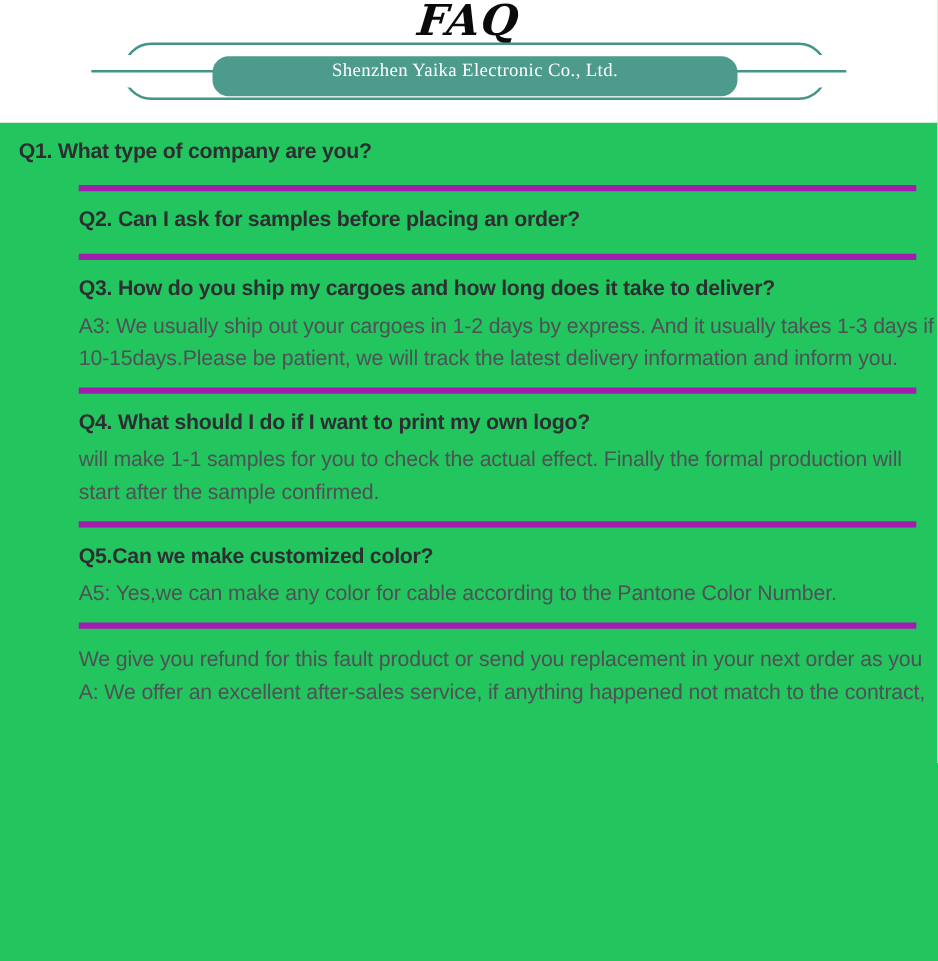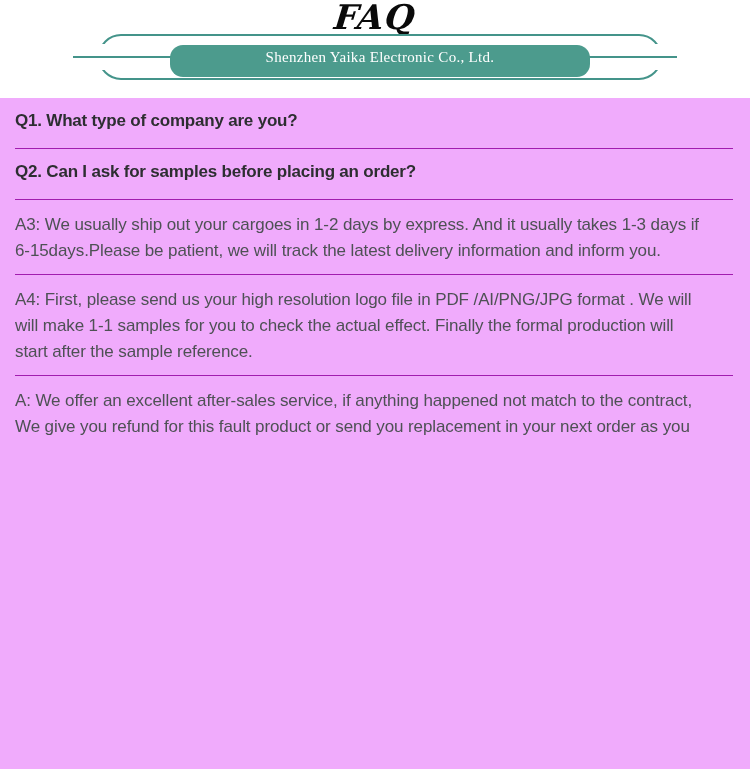--- a/index.html
+++ b/index.html
@@ -58,29 +58,30 @@
     color: #ffffff;
     font-family: "Liberation Serif", serif;
     font-size: 15px;
     line-height: 25px;
     text-align: center;
     letter-spacing: 0.3px;
   }
   
   .faq-body {
     width: 750px; height: 671px;
-    background: #f0abfc;
+    background: #22c55e;
     padding: 0 17px 16px 15px;
     overflow: hidden;
   }
   .faq-item {
     padding: 12px 0 10px 0;
   }
   .faq-item + .faq-item {
-    border-top: 1px solid #a21caf;
+    border-top: 5px solid #a21caf;
+    margin-left: 48px;
   }
   .question {
     font-size: 17px;
     font-weight: 700;
     letter-spacing: -0.2px;
     line-height: 22px;
     color: #2d2e31;
     white-space: nowrap;
     margin-bottom: 6px;
   }
@@ -108,34 +109,41 @@
 <div class="faq-body" id="faq-body">
   <div class="faq-item">
     <div class="question">Q1. What type of company are you?</div>
   </div>
 
   <div class="faq-item">
     <div class="question">Q2. Can I ask for samples before placing an order?</div>
   </div>
 
   <div class="faq-item">
+    <div class="question">Q3. How do you ship my cargoes and how long does it take to deliver?</div>
     <div class="answers">
         <div class="answer-line">A3: We usually ship out your cargoes in 1-2 days by express. And it usually takes 1-3 days if</div>
-        <div class="answer-line">6-15days.Please be patient, we will track the latest delivery information and inform you.</div>
+        <div class="answer-line">10-15days.Please be patient, we will track the latest delivery information and inform you.</div>
+      </div>
+  </div>
+
+  <div class="faq-item">
+    <div class="question">Q4. What should I do if I want to print my own logo?</div>
+    <div class="answers">
+        <div class="answer-line">will make 1-1 samples for you to check the actual effect. Finally the formal production will</div>
+        <div class="answer-line">start after the sample confirmed.</div>
+      </div>
+  </div>
+
+  <div class="faq-item">
+    <div class="question">Q5.Can we make customized color?</div>
+    <div class="answers">
+        <div class="answer-line">A5: Yes,we can make any color for cable according to the Pantone Color Number.</div>
       </div>
   </div>
 
   <div class="faq-item">
     <div class="answers">
-        <div class="answer-line">A4: First, please send us your high resolution logo file in PDF /AI/PNG/JPG format . We will</div>
-        <div class="answer-line">will make 1-1 samples for you to check the actual effect. Finally the formal production will</div>
-        <div class="answer-line">start after the sample reference.</div>
-      </div>
-  </div>
-
-
-  <div class="faq-item">
-    <div class="answers">
+        <div class="answer-line">We give you refund for this fault product or send you replacement in your next order as you</div>
         <div class="answer-line">A: We offer an excellent after-sales service, if anything happened not match to the contract,</div>
-        <div class="answer-line">We give you refund for this fault product or send you replacement in your next order as you</div>
       </div>
   </div>
 </div>
 
 </body></html>

